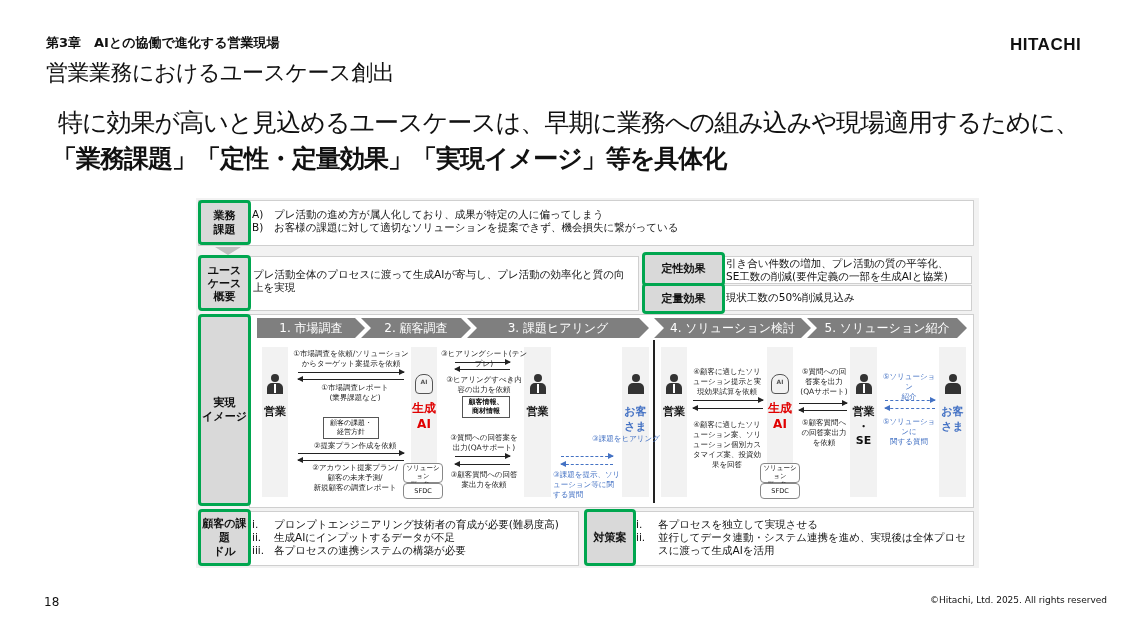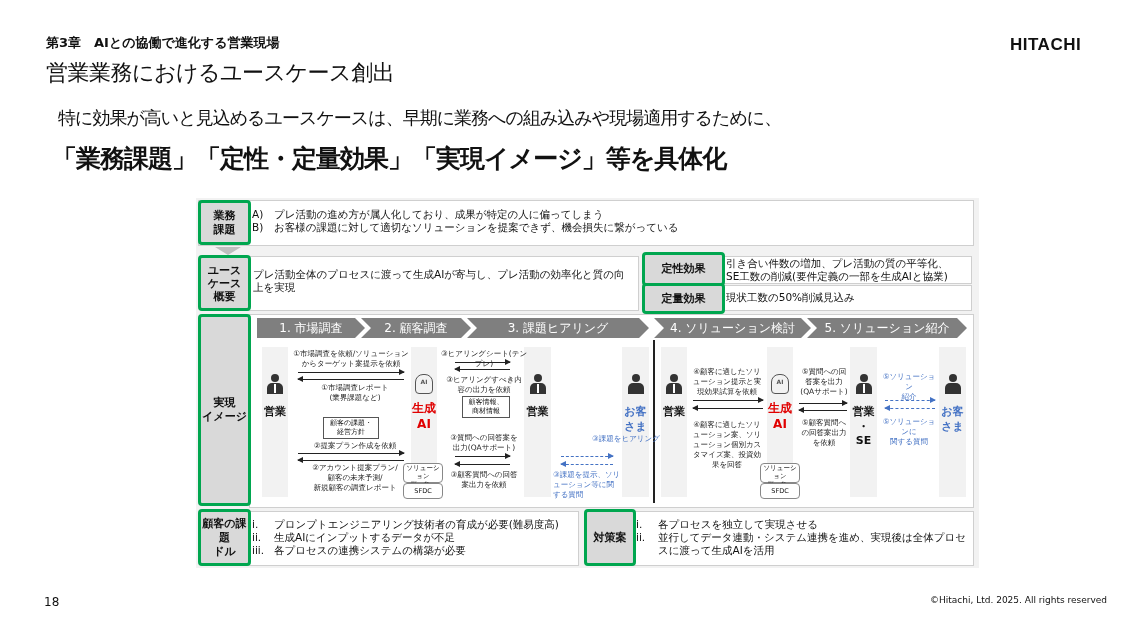--- a/index.html
+++ b/index.html
@@ -1,21 +1,21 @@
 <!DOCTYPE html>
 <html><head>
 <meta charset="utf-8">
 <style>
   html,body{margin:0;padding:0;background:#fff;}
   body{width:1145px;height:640px;position:relative;overflow:hidden;font-family:"DejaVu Sans","Liberation Sans",sans-serif;color:#111;}
   .abs{position:absolute;}
   .chapter{left:46px;top:34px;font-size:13px;font-weight:bold;}
   .title{left:46px;top:58px;font-size:22px;letter-spacing:-0.5px;}
   .logo{left:1010px;top:35px;font-size:17px;font-weight:900;letter-spacing:0.5px;font-family:"Liberation Sans",sans-serif;}
-  .lead1{left:58px;top:106px;font-size:18px;letter-spacing:-1px;}
+  .lead1{left:58px;top:106px;font-size:25px;letter-spacing:-1px;}
   .lead2{left:52px;top:142px;font-size:25px;font-weight:bold;letter-spacing:-1px;}
   .page{left:44px;top:595px;font-size:12px;}
   .copy{left:930px;top:595px;font-size:9px;}
 
   .frame{left:196px;top:198px;width:783px;height:370px;background:#f2f2f2;}
   .box{background:#fff;border:1px solid #cfcfcf;}
   .lbl{background:#d9d9d9;border:3px solid #00a64f;border-radius:4px;box-sizing:border-box;display:flex;align-items:center;justify-content:center;text-align:center;font-weight:bold;font-size:11px;line-height:14px;}
   .txt{font-size:10.5px;line-height:13px;}
   .chev{height:20px;background:#7f7f7f;color:#fff;font-size:12px;display:flex;align-items:center;justify-content:center;clip-path:polygon(0 0,calc(100% - 10px) 0,100% 50%,calc(100% - 10px) 100%,0 100%,10px 50%);}
   .chev.first{clip-path:polygon(0 0,calc(100% - 10px) 0,100% 50%,calc(100% - 10px) 100%,0 100%);}
@@ -145,21 +145,21 @@
 新規顧客の調査レポート</div>
 <div class="abs db" style="left:403px;top:463px;width:38px;height:18px;white-space:pre-line;">ソリューション
 データ、FAQ</div>
 <div class="abs db" style="left:403px;top:483px;width:38px;height:14px;line-height:14px;">SFDC</div>
 
 <div class="abs small" style="left:438px;top:349px;width:92px;">③ヒアリングシート(テンプレ)</div>
 <div class="abs arrow-r" style="left:455px;top:362px;width:55px;"></div>
 <div class="abs arrow-l" style="left:455px;top:369px;width:55px;"></div>
 <div class="abs small" style="left:445px;top:375px;width:78px;white-space:pre-line;">③ヒアリングすべき内
 容の出力を依頼</div>
-<div class="abs doc" style="left:462px;top:396px;width:42px;white-space:pre-line;">顧客情報、
+<div class="abs doc" style="left:462px;top:396px;width:42px;white-space:pre-line;font-weight:bold;">顧客情報、
 商材情報</div>
 <div class="abs small" style="left:443px;top:433px;width:82px;white-space:pre-line;">③質問への回答案を
 出力(QAサポート)</div>
 <div class="abs arrow-r" style="left:455px;top:456px;width:55px;"></div>
 <div class="abs arrow-l" style="left:455px;top:464px;width:55px;"></div>
 <div class="abs small" style="left:443px;top:470px;width:82px;white-space:pre-line;">③顧客質問への回答
 案出力を依頼</div>
 <div class="abs small blue" style="left:553px;top:434px;width:68px;margin-left:39px;">③課題をヒアリング</div>
 <div class="abs darrow-r" style="left:561px;top:456px;width:52px;"></div>
 <div class="abs darrow-l" style="left:561px;top:464px;width:52px;"></div>

